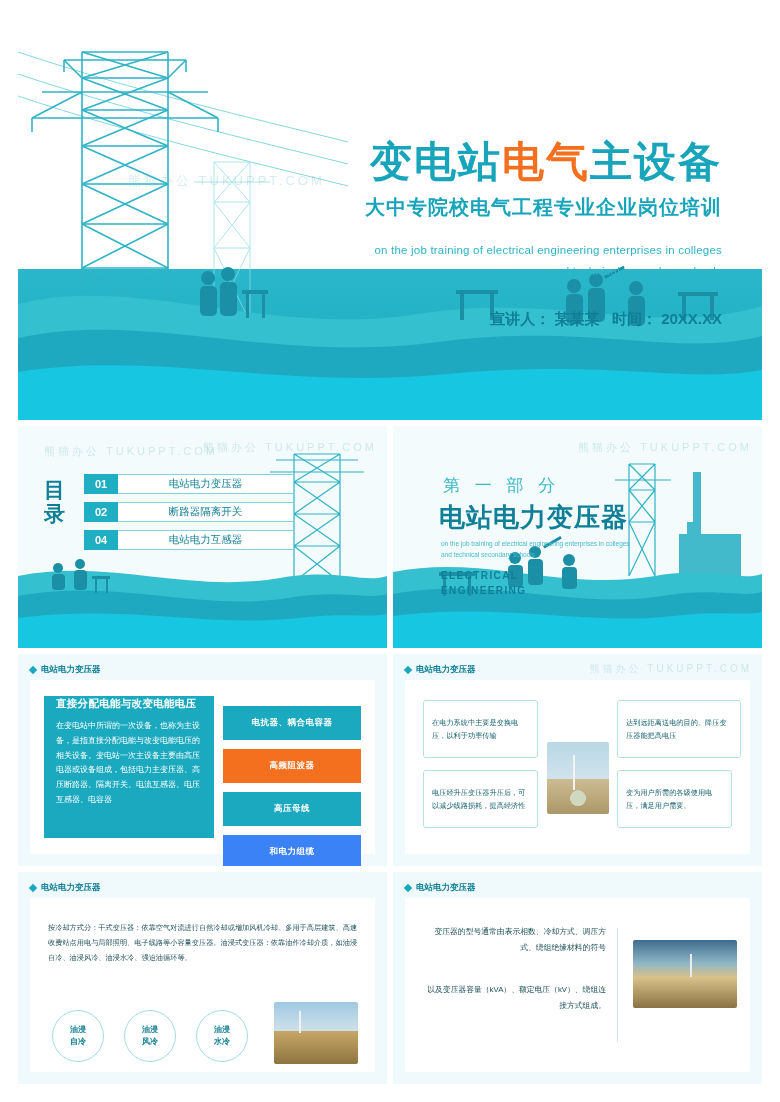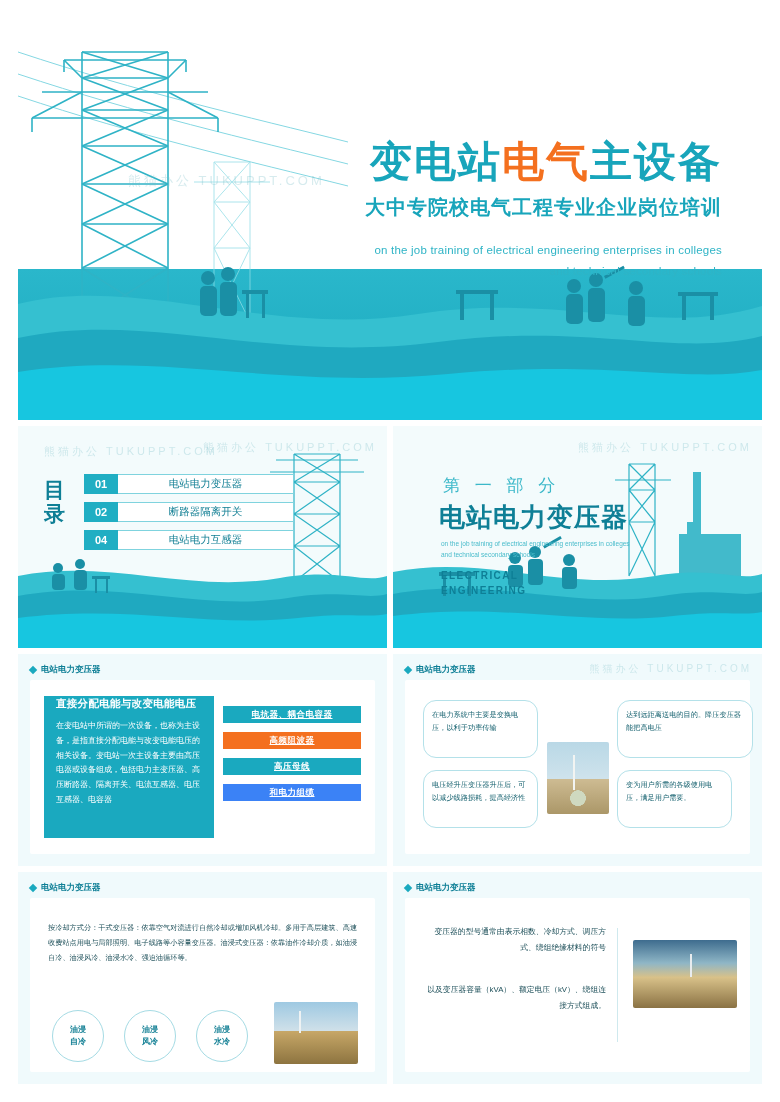--- a/index.html
+++ b/index.html
@@ -100,28 +100,28 @@
 
   
   .bluebox {
     position: absolute; left: 14px; top: 16px; width: 170px; bottom: 16px;
     background: #1aa9bf; color: #fff; padding: 1px 12px;
   }
   .bluebox h4 { font-size: 10.5px; font-weight: bold; margin-bottom: 8px; letter-spacing: .3px; }
   .bluebox p { font-size: 8px; line-height: 1.85; }
   .bars { position: absolute; right: 14px; top: 26px; width: 138px; }
   .bar {
-    height: 17px; margin-bottom: 9px; color: #fff; font-size: 8.5px; font-weight: bold;
-    display: flex; align-items: center; justify-content: center; letter-spacing: .5px; text-decoration: underline;
+    height: 34px; margin-bottom: 9px; color: #fff; font-size: 8.5px; font-weight: bold;
+    display: flex; align-items: center; justify-content: center; letter-spacing: .5px;
   }
 
   
   .tile {
-    position: absolute; border: 1px solid #b4e1e9; border-radius: 13px; background: #fff;
-    font-size: 7.2px; color: #14606e; line-height: 1.8; padding: 8px 8px;
+    position: absolute; border: 1px solid #b4e1e9; border-radius: 3px; background: #fff;
+    font-size: 7.2px; color: #14606e; line-height: 1.8; padding: 16px 8px;
   }
   .photo {
     position: absolute; border-radius: 2px; overflow: hidden;
   }
   .ph-wind {
     background:
       radial-gradient(circle at 50% 78%, #cfd9c0 0 12%, transparent 12.5%),
       linear-gradient(#b9d8e6 0%, #cfe3ec 52%, #cdbb92 52%, #ab9768 100%);
   }
   .ph-wind::after {
@@ -228,20 +228,27 @@
     <div class="wm" style="right:40px;top:34px;">熊猫办公 TUKUPPT.COM</div>
     <div class="wm" style="left:310px;top:190px;">熊猫办公 TUKUPPT.COM</div>
 
     <div class="hero-title">
       <span>变电站</span><span class="accent">电气</span><span>主设备</span>
     </div>
     <div class="hero-sub">大中专院校电气工程专业企业岗位培训</div>
     <div class="hero-en">
       <div>on the job training of electrical engineering enterprises in colleges</div>
       <div>and technical secondary schools</div>
+    </div>
+    <div class="hero-meta">
+      <span>宣讲人：</span>
+      <span>某某某</span>
+      &nbsp;
+      <span>时间：</span>
+      <span>20XX.XX</span>
     </div>
   </div>
 
   <div class="row" style="justify-content:center">
 
     <div class="slide half" style="background:#f3fbfc">
       <svg width="369" height="222" style="position:absolute;left:0;top:0">
         <g stroke="#2fb3c6" stroke-width="1.2" fill="none">
           <path d="M276 28 L276 156 M322 28 L322 156 M276 28 L322 28 M276 56 L322 56 M276 88 L322 88 M276 120 L322 120 M276 28 L322 56 M322 28 L276 56 M276 56 L322 88 M322 56 L276 88 M276 88 L322 120 M322 88 L276 120 M276 120 L322 156 M322 120 L276 156"></path>
           <path d="M252 46 L346 46 M258 34 L340 34"></path>
@@ -345,21 +352,21 @@
     </div>
 
     <div class="slide content">
       <div class="crumb">
         <span class="diamond"></span>
         <span>电站电力变压器</span>
       </div>
       <div class="wm wm-dark" style="right:10px;top:8px;font-size:10px">熊猫办公 TUKUPPT.COM</div>
       <div class="card">
         <div class="tile" style="left:18px;top:20px;width:115px;height:58px;">在电力系统中主要是变换电压，以利于功率传输</div>
-        <div class="tile" style="left:212px;top:20px;width:136px;height:58px;">达到远距离送电的目的。降压变压器能把高电压</div>
+        <div class="tile" style="left:212px;top:20px;width:124px;height:58px;">达到远距离送电的目的。降压变压器能把高电压</div>
         <div class="tile" style="left:18px;top:90px;width:115px;height:58px;">电压经升压变压器升压后，可以减少线路损耗，提高经济性</div>
         <div class="tile" style="left:212px;top:90px;width:115px;height:58px;">变为用户所需的各级使用电压，满足用户需要。</div>
         <div class="photo ph-wind" style="left:142px;top:62px;width:62px;height:72px;"></div>
       </div>
     </div>
   </div>
 
   <div class="row" style="justify-content:center">
 
     <div class="slide content">

